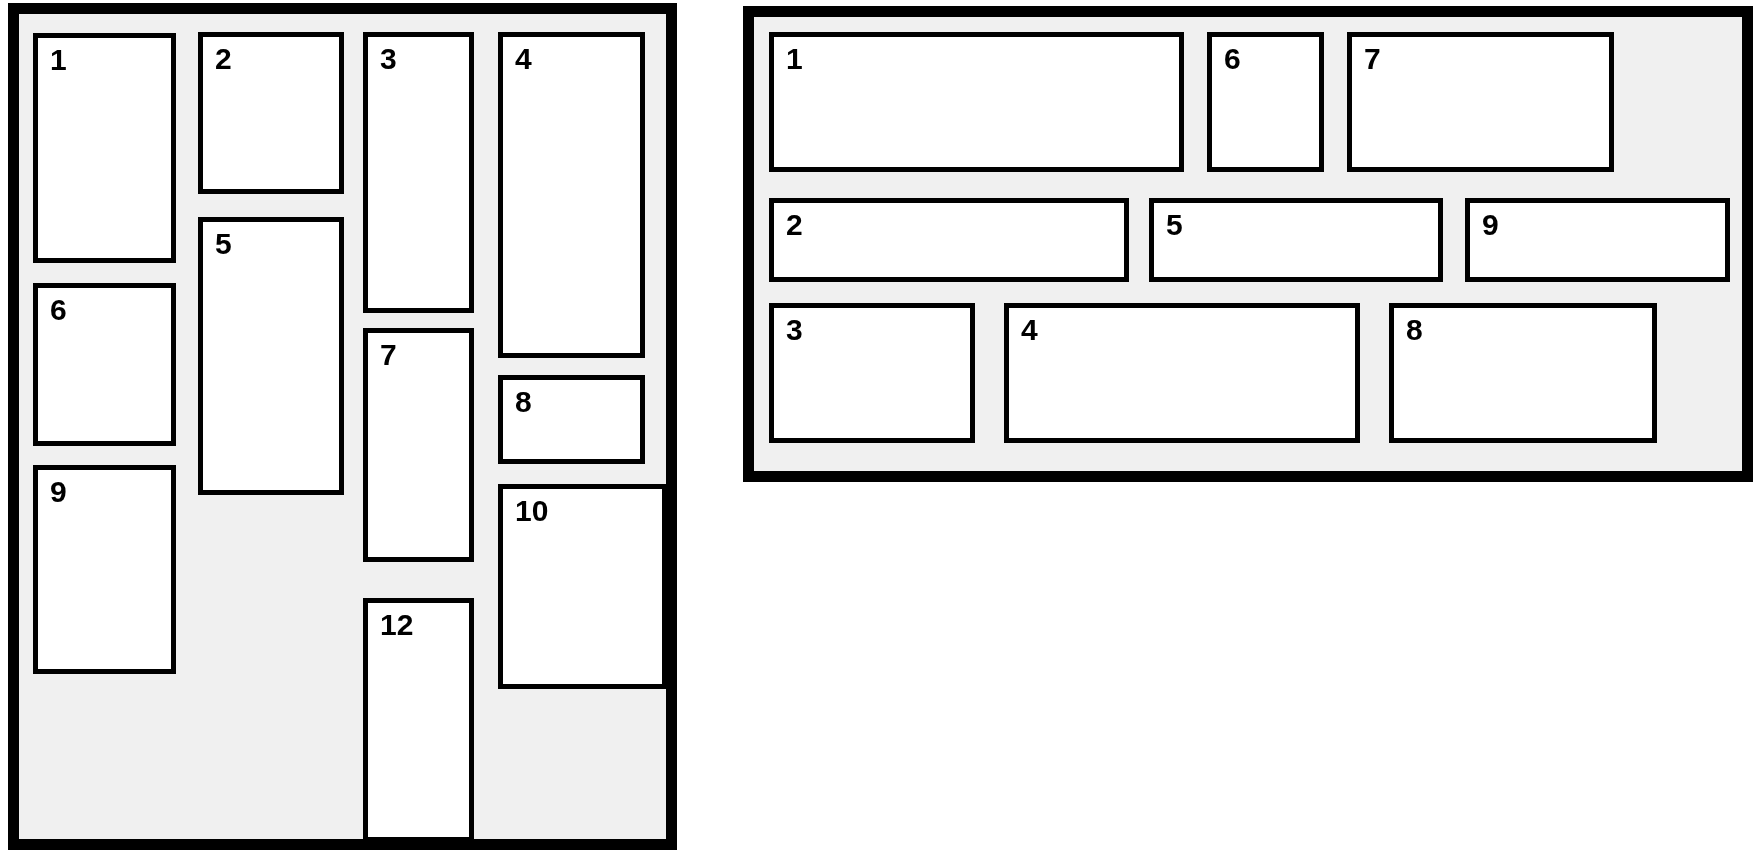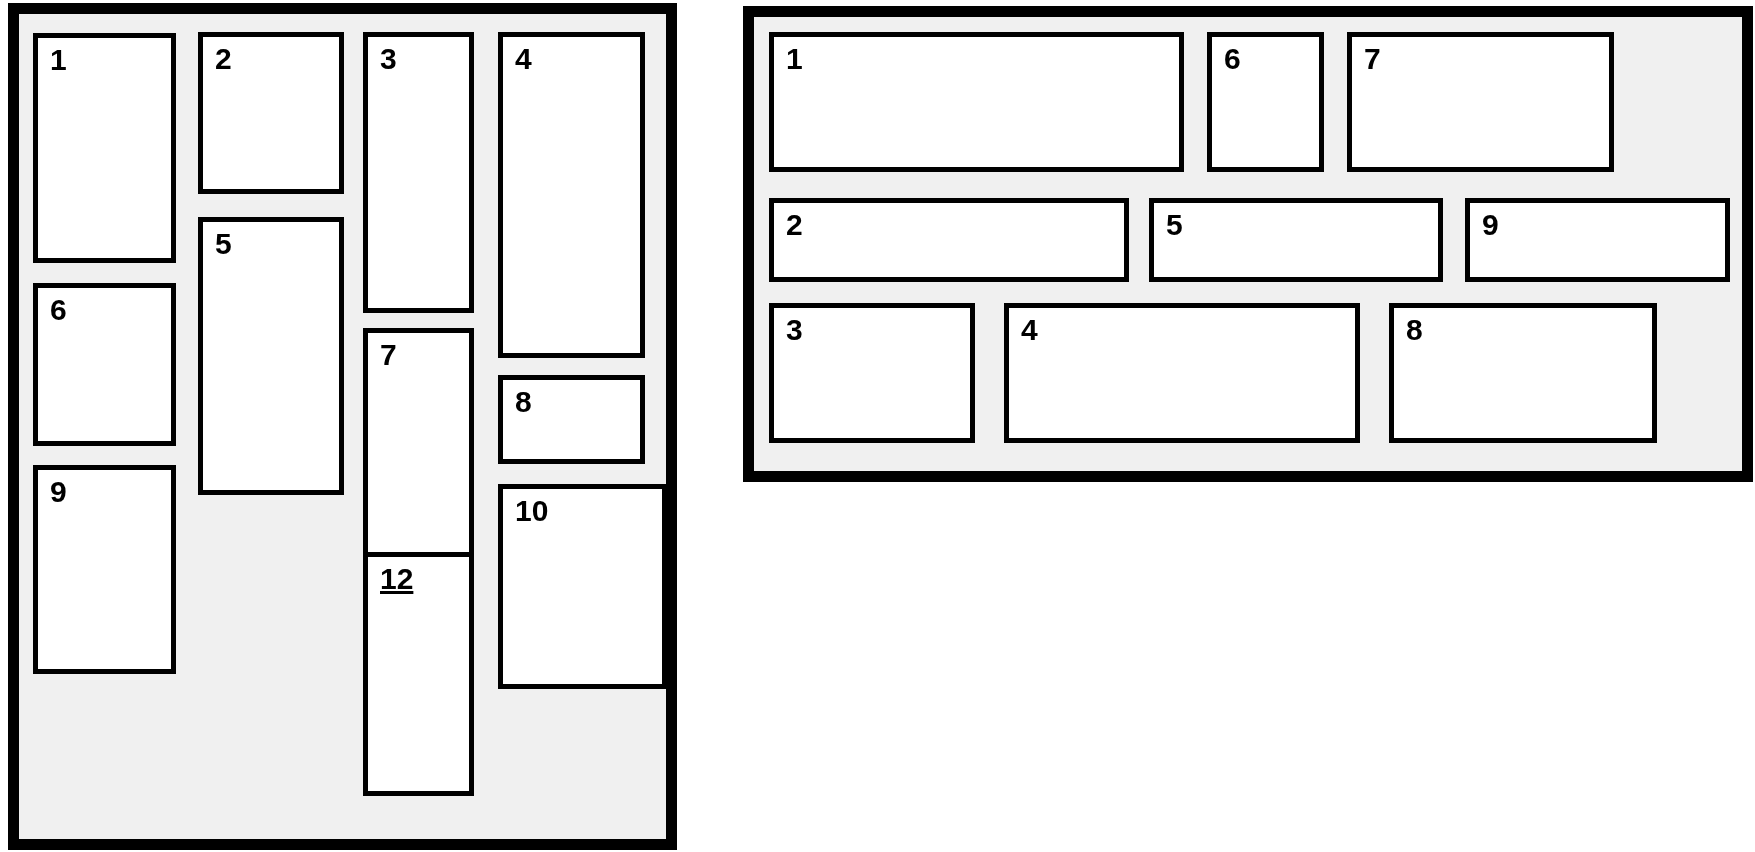--- a/index.html
+++ b/index.html
@@ -54,21 +54,21 @@
   .lt2  { left: 179px; top: 18px;  width: 146px; height: 162px; }
   .lt3  { left: 344px; top: 18px;  width: 111px; height: 281px; }
   .lt4  { left: 479px; top: 18px;  width: 147px; height: 326px; }
   .lt5  { left: 179px; top: 203px; width: 146px; height: 278px; }
   .lt6  { left: 14px;  top: 269px; width: 143px; height: 163px; }
   .lt7  { left: 344px; top: 314px; width: 111px; height: 234px; }
   .lt8  { left: 479px; top: 361px; width: 147px; height: 89px;  }
   .lt9  { left: 14px;  top: 451px; width: 143px; height: 209px; }
   .lt10 { left: 479px; top: 470px; width: 169px; height: 205px; }
   .lt11 { left: 179px; top: 504px; width: 146px; height: 211px; }
-  .lt12 { left: 344px; top: 538px; width: 111px; height: 244px; text-decoration: underline; }
+  .lt12 { left: 344px; top: 584px; width: 111px; height: 244px; }
 
   
   .rt1  { left: 15px;  top: 15px;  width: 415px; height: 140px; }
   .rt2  { left: 15px;  top: 181px; width: 360px; height: 84px;  }
   .rt3  { left: 15px;  top: 286px; width: 206px; height: 140px; }
   .rt4  { left: 250px; top: 286px; width: 356px; height: 140px; }
   .rt5  { left: 395px; top: 181px; width: 294px; height: 84px;  }
   .rt6  { left: 453px; top: 15px;  width: 117px; height: 140px; }
   .rt7  { left: 593px; top: 15px;  width: 267px; height: 140px; }
   .rt8  { left: 635px; top: 286px; width: 268px; height: 140px; }

